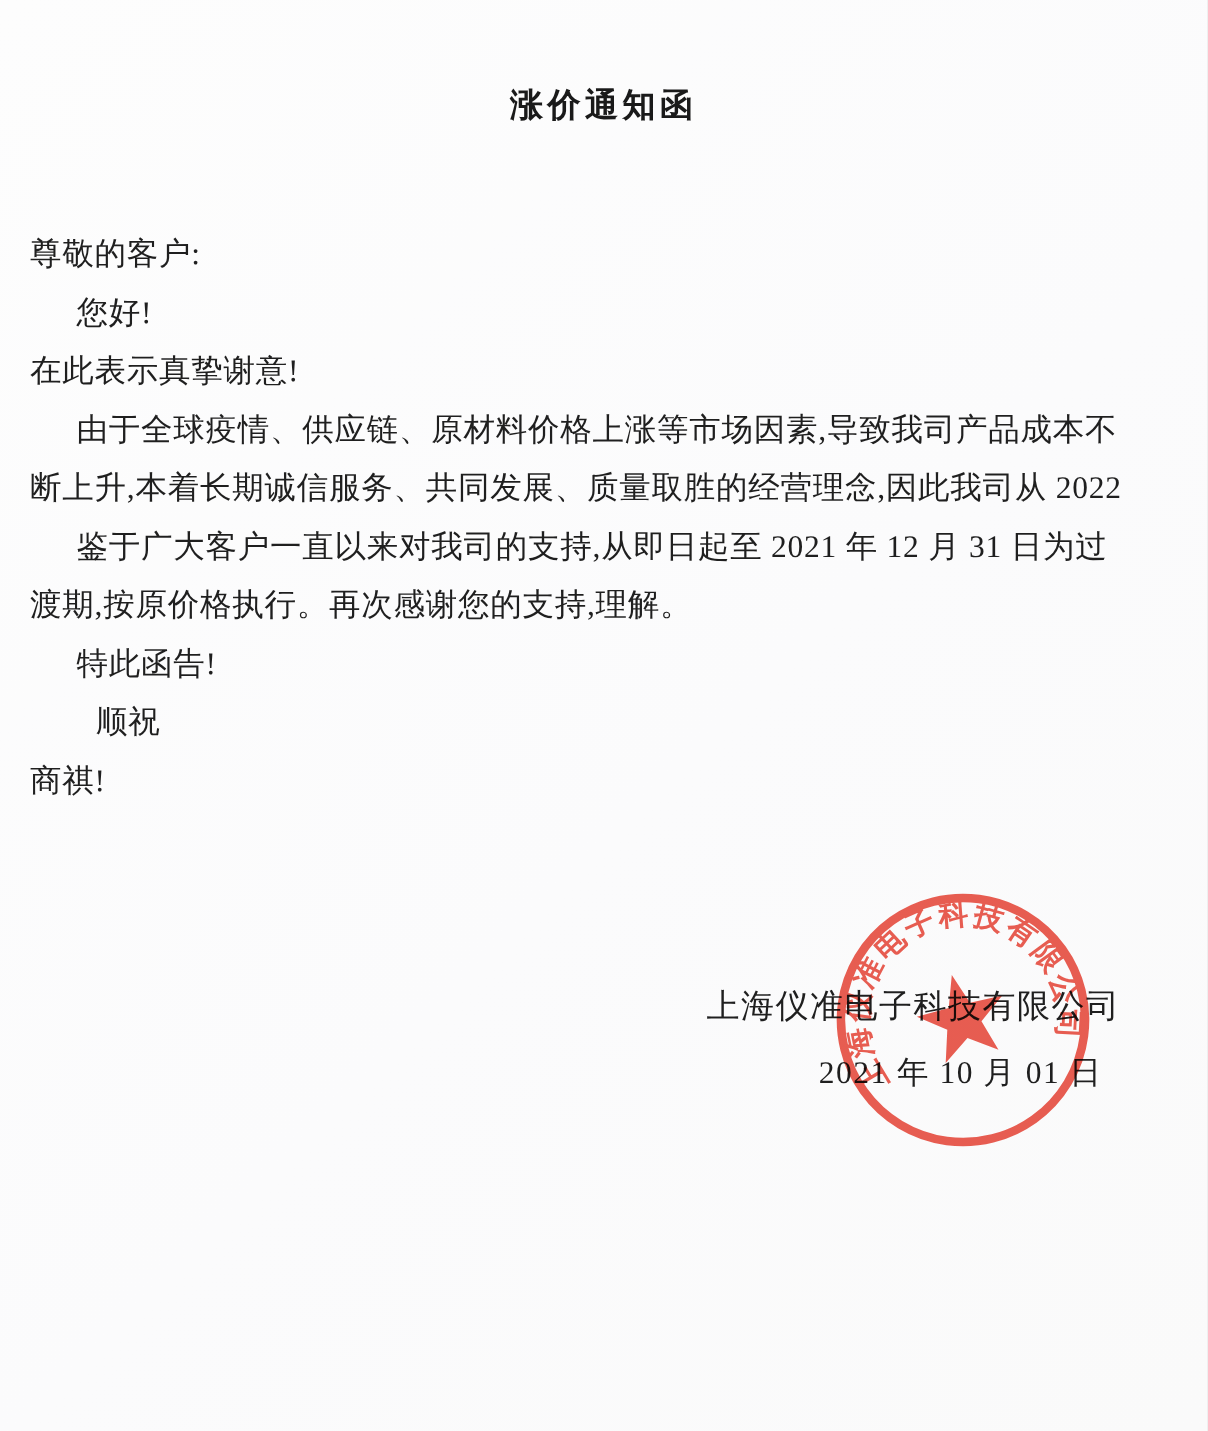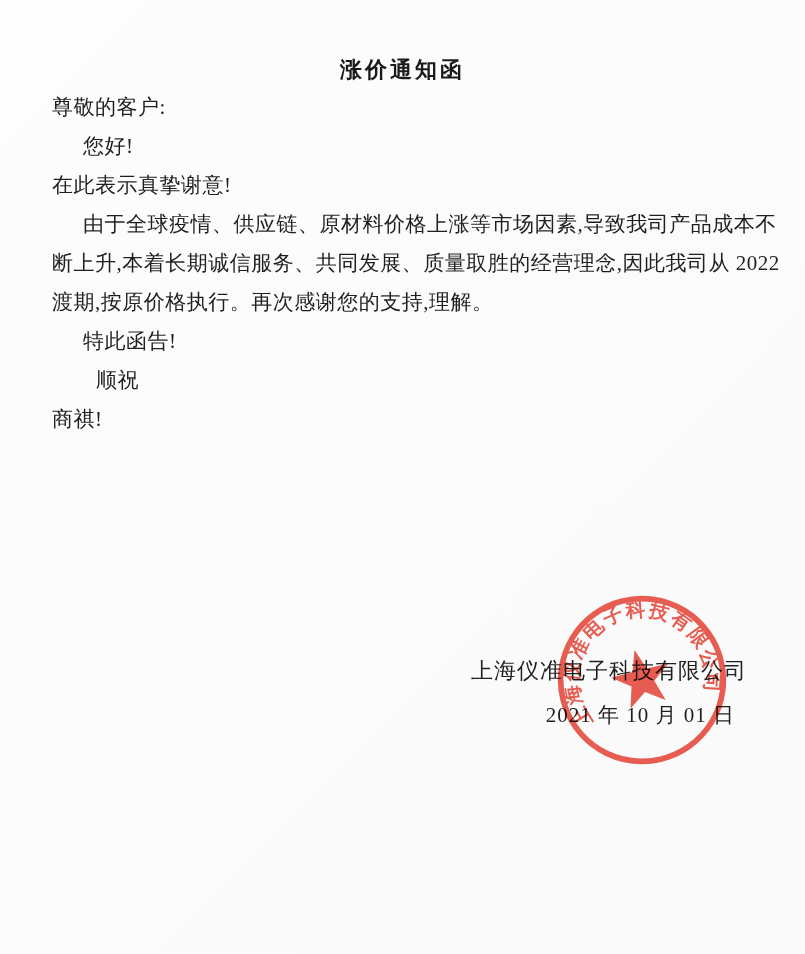--- a/index.html
+++ b/index.html
@@ -21,21 +21,22 @@
     margin: 0;
     padding-top: 52px;
     text-align: center;
     font-size: 22px;
     line-height: 36px;
     font-weight: 700;
     letter-spacing: 3px;
     color: #1a1a1a;
   }
   .body-text {
-    padding: 0 46px 0 52px;
+    margin-top: 62px;
+    padding: 0 46px 0 20px;
     font-size: 21px;
     line-height: 39px;
     letter-spacing: 0.5px;
   }
   .line { white-space: nowrap; }
   .line.indent { padding-left: 31px; }
   .line.indent-lg { padding-left: 44px; }
   .signature {
     position: absolute;
     top: 658px;
@@ -76,20 +77,21 @@
 <div class="page">
 
   <h1 class="title">涨价通知函</h1>
 
   <div class="body-text">
     <div class="line">尊敬的客户:</div>
     <div class="line indent">您好!</div>
     <div class="line">在此表示真挚谢意!</div>
     <div class="line indent">由于全球疫情、供应链、原材料价格上涨等市场因素,导致我司产品成本不</div>
     <div class="line">断上升,本着长期诚信服务、共同发展、质量取胜的经营理念,因此我司从 2022</div>
+    <div class="line indent">鉴于广大客户一直以来对我司的支持,从即日起至 2021 年 12 月 31 日为过</div>
     <div class="line">渡期,按原价格执行。再次感谢您的支持,理解。</div>
     <div class="line indent">特此函告!</div>
     <div class="line indent-lg">顺祝</div>
     <div class="line">商祺!</div>
   </div>
 
   <div class="signature">
     <div class="company">上海仪准电子科技有限公司</div>
     <div class="date">2021 年 10 月 01 日</div>
   </div>

